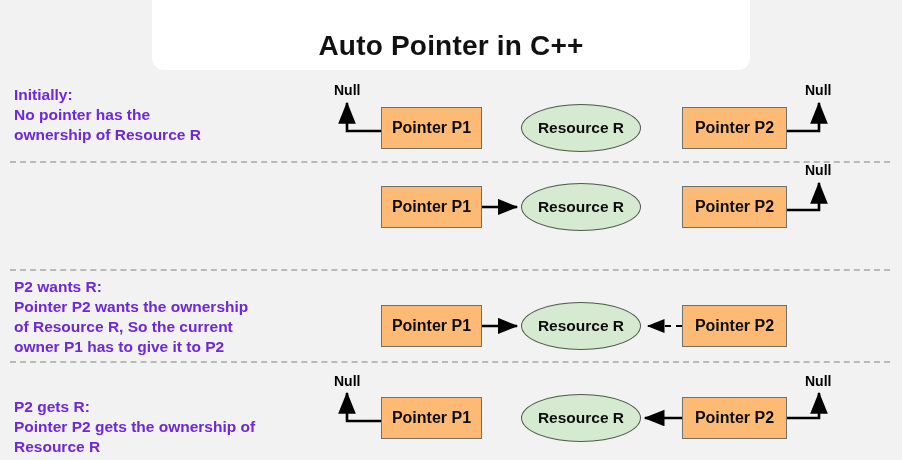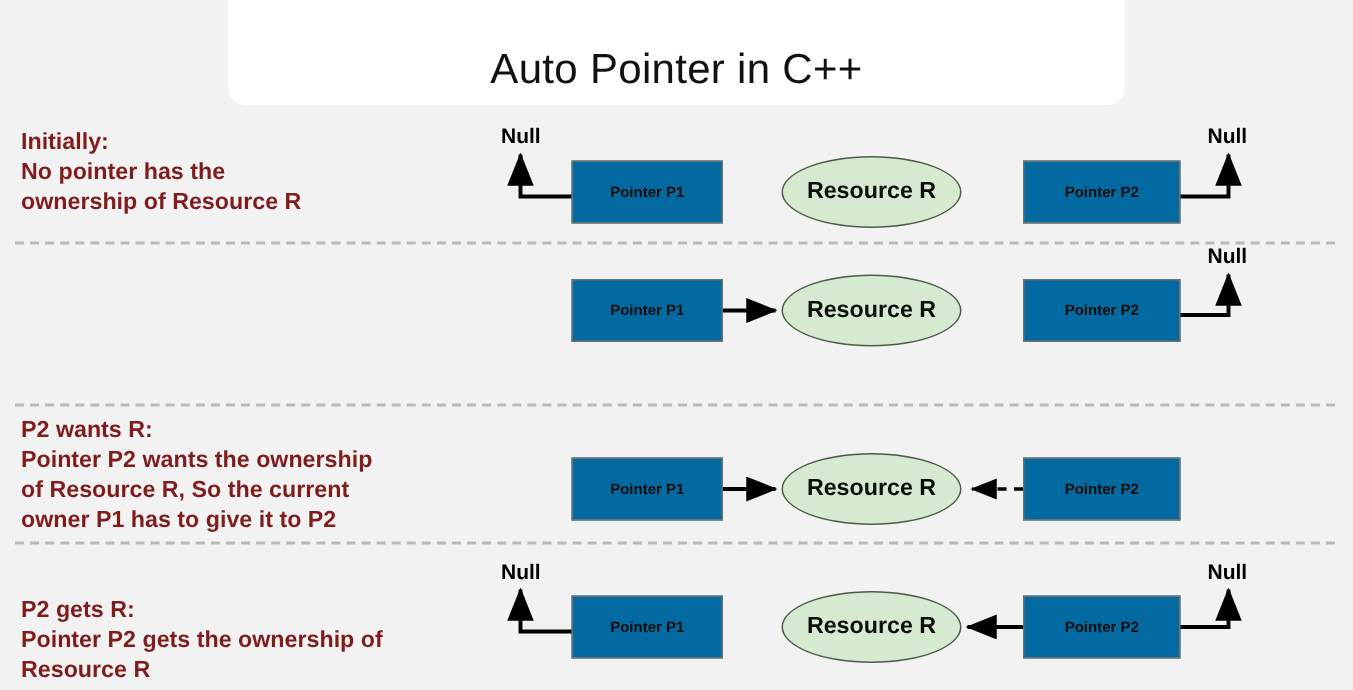--- a/index.html
+++ b/index.html
@@ -12,49 +12,49 @@
   #stage{position:absolute;left:0;top:0;width:902px;height:460px;}
 
   
   .title-card{
     position:absolute;left:152px;top:-10px;width:598px;height:80px;
     background:#ffffff;border-radius:0 0 12px 12px;
     display:flex;align-items:flex-end;justify-content:center;
     padding-bottom:10px;box-sizing:border-box;
   }
   .title-text{
-    font-size:28px;font-weight:400;color:#111111;letter-spacing:.2px;
+    font-size:28px;font-weight:700;color:#111111;letter-spacing:.2px;
     line-height:1;
   }
 
   .sep{
     position:absolute;left:10px;width:880px;height:0;
     border-top:2px dashed #b9b9b9;
   }
   .sep-1{top:161px;}
   .sep-2{top:269px;}
   .sep-3{top:361px;}
 
   
   .caption{
     position:absolute;left:14px;width:300px;
-    font-size:15.5px;font-weight:700;color:#7f1d1d;line-height:1.30;
+    font-size:15.5px;font-weight:700;color:#6d28d9;line-height:1.30;
     white-space:pre-line;
   }
   .cap-1{top:85px;}
   .cap-2{top:168px;}
   .cap-3{top:277px;}
   .cap-4{top:397px;}
 
   
   .pbox{
     position:absolute;height:42px;
-    background:#0369a1;border:1.5px solid #6d726c;
+    background:#fdba74;border:1.5px solid #6d726c;
     display:flex;align-items:center;justify-content:center;
-    font-size:10px;font-weight:700;color:#0d0d0d;
+    font-size:16px;font-weight:700;color:#0d0d0d;
     box-sizing:border-box;
   }
   .ellipse{
     position:absolute;width:120px;height:48px;
     background:#d5ead0;border:1.5px solid #4d5b49;border-radius:50%;
     display:flex;align-items:center;justify-content:center;
     font-size:15.5px;font-weight:700;color:#0d0d0d;
     box-sizing:border-box;
   }
   .nulllabel{

